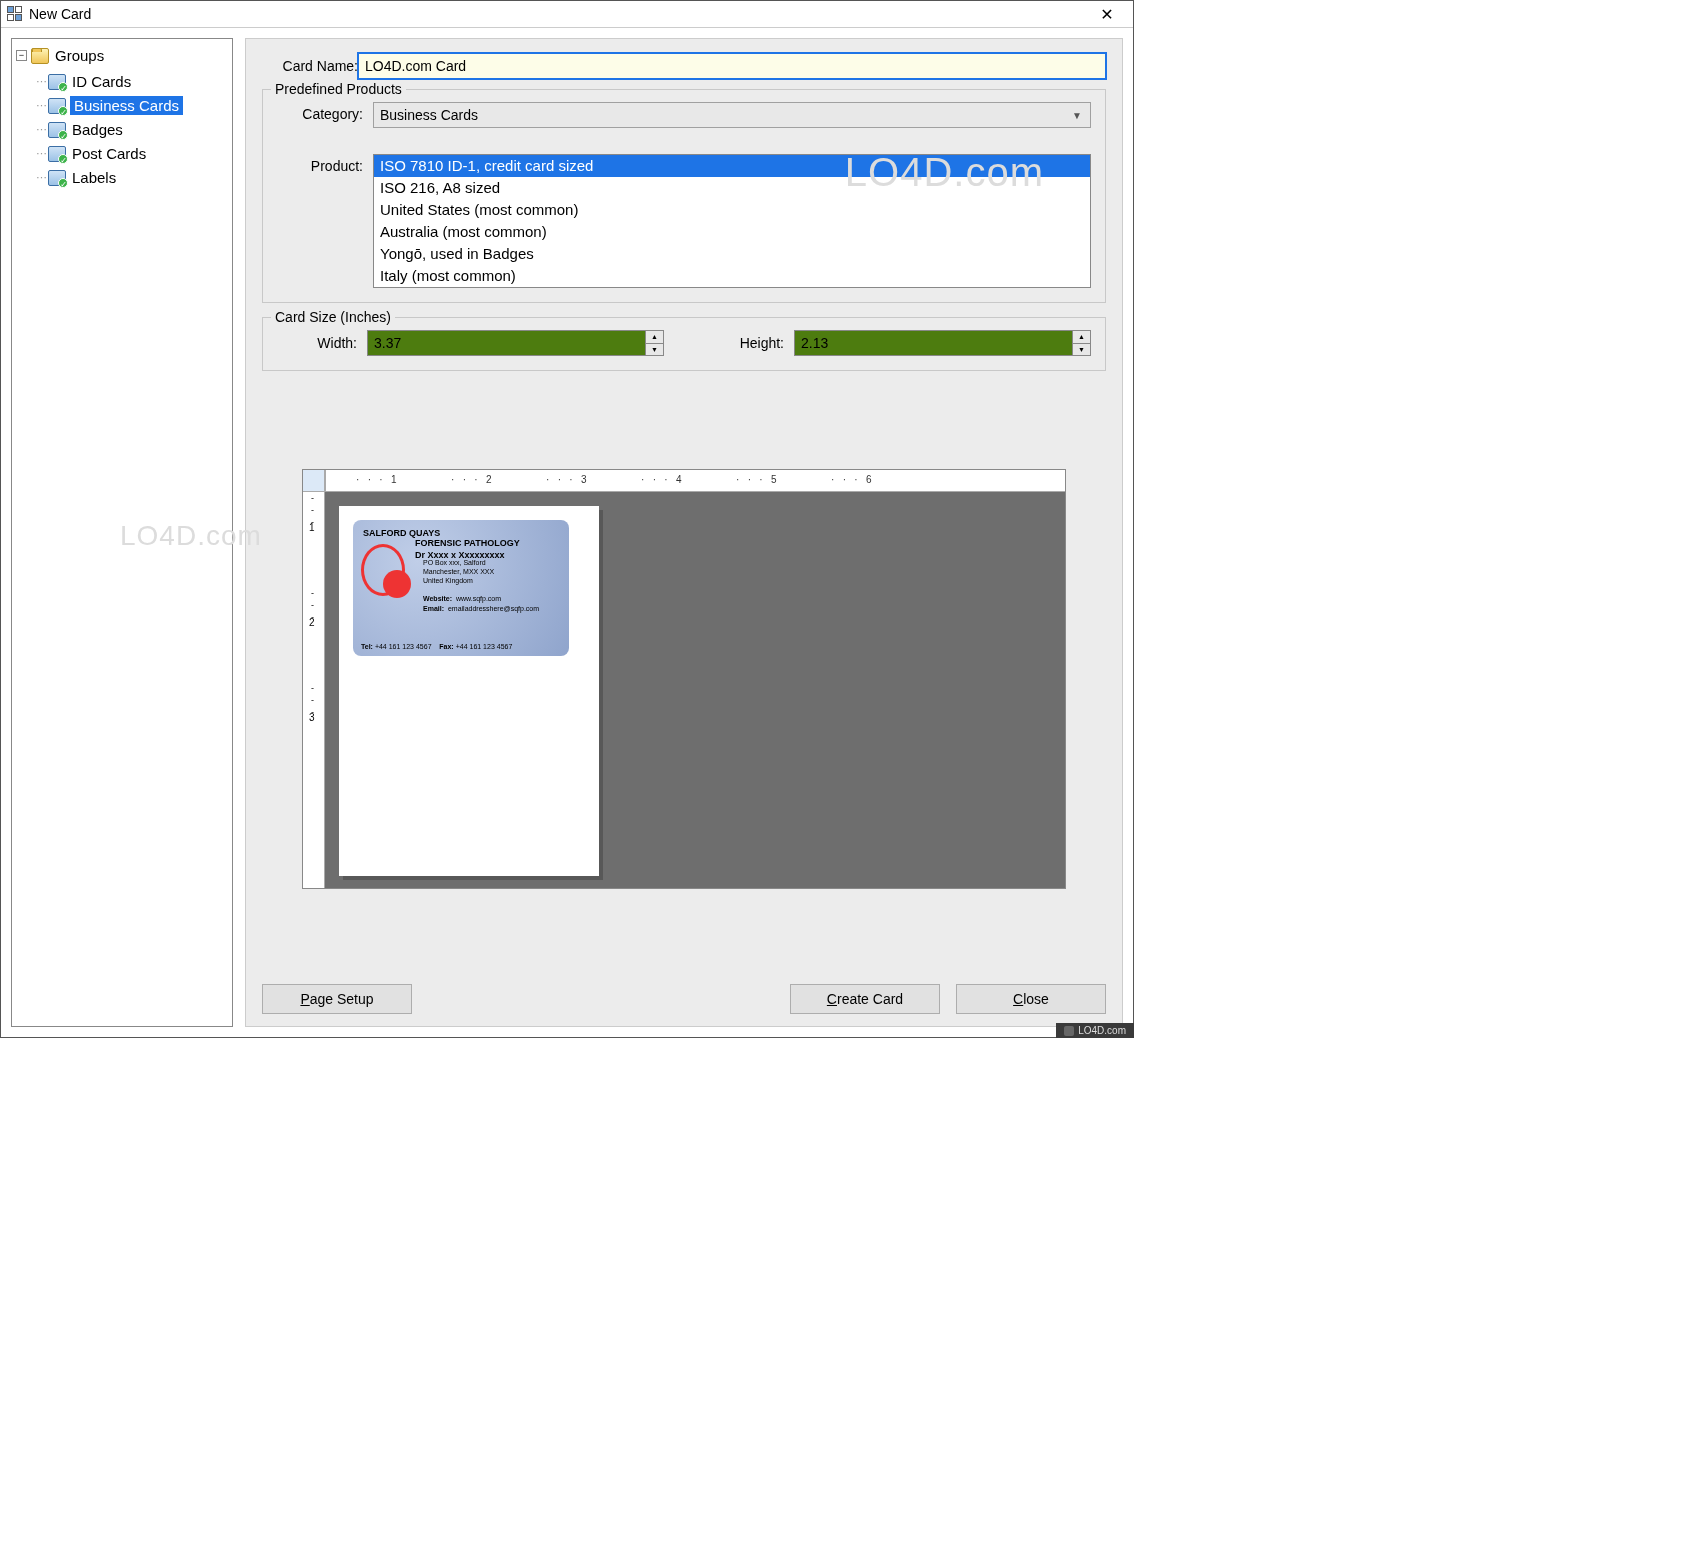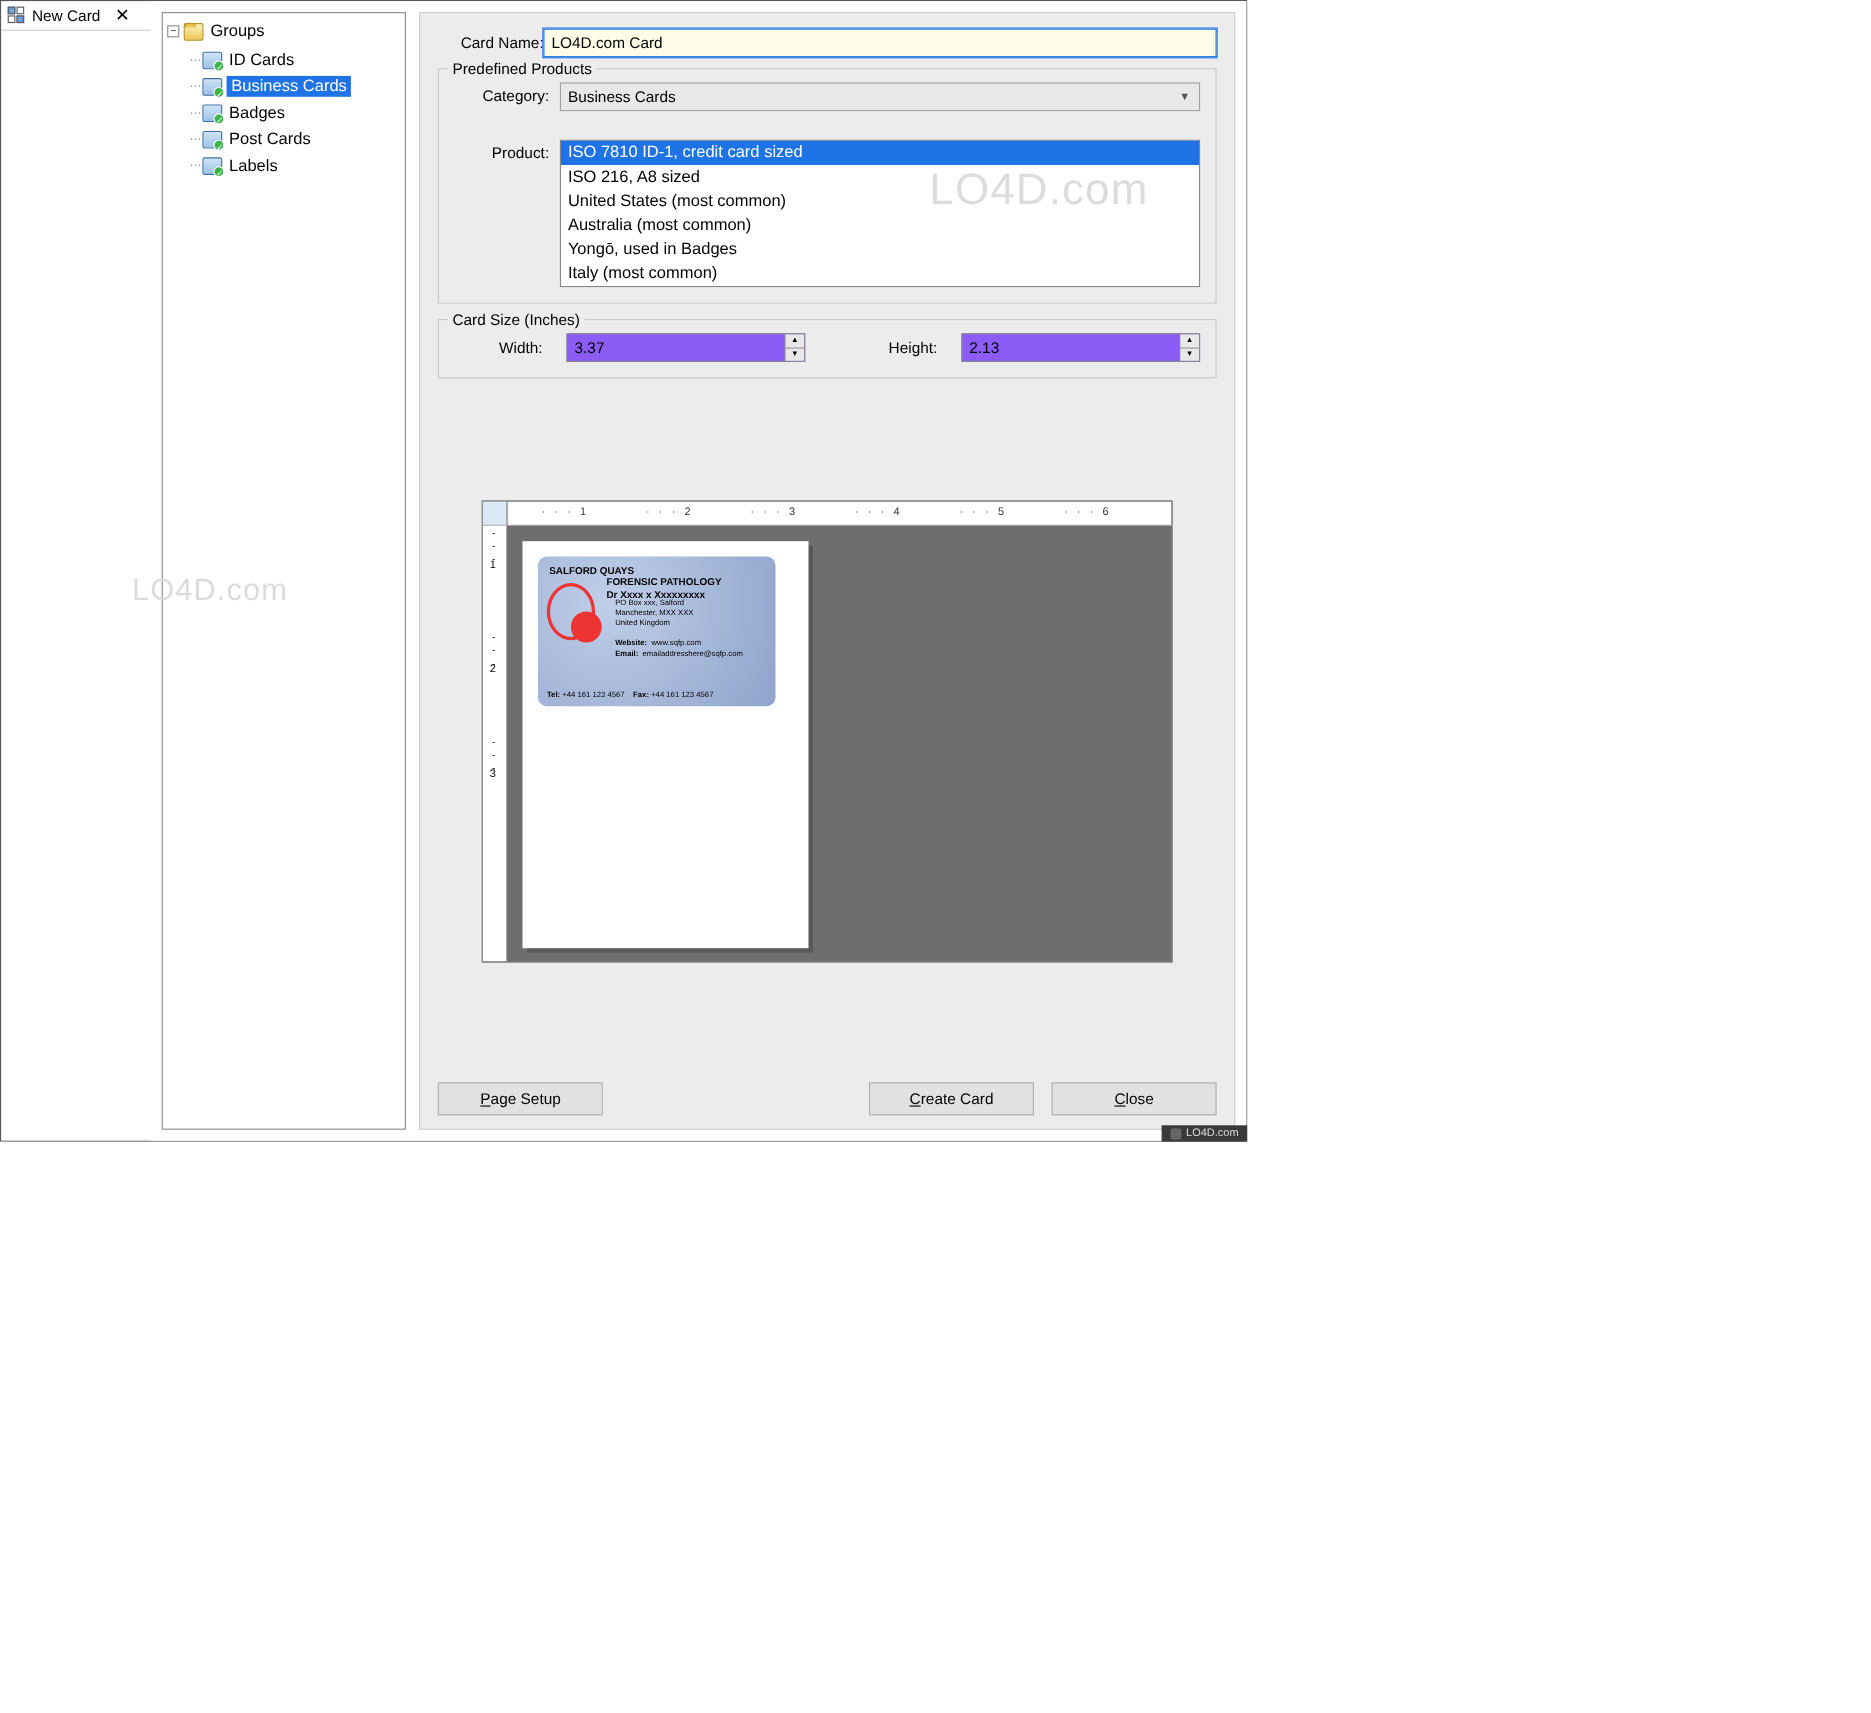--- a/index.html
+++ b/index.html
@@ -5,21 +5,21 @@
 * { box-sizing: border-box; margin: 0; padding: 0; }
 body {
   font-family: "Segoe UI", Tahoma, sans-serif;
   font-size: 14px;
   background: #fff;
   width: 1134px;
   height: 1038px;
   position: relative;
   overflow: hidden;
 }
-.window { width: 100%; height: 100%; border: 1px solid #555; display: flex; flex-direction: row; }
+.window { width: 100%; height: 100%; border: 1px solid #555; display: flex; flex-direction: column; }
 .titlebar { height: 27px; display: flex; align-items: center; padding: 0 6px; border-bottom: 1px solid #ccc; }
 .titlebar .appicon { width: 16px; height: 16px; margin-right: 6px; position: relative; }
 .titlebar .appicon .sq { position: absolute; width: 7px; height: 7px; border: 1px solid #555; }
 .titlebar .appicon .a { left: 0; top: 0; background: #6ca0d8; }
 .titlebar .appicon .b { left: 8px; top: 0; background: #fff; }
 .titlebar .appicon .c { left: 0; top: 8px; background: #fff; }
 .titlebar .appicon .d { left: 8px; top: 8px; background: #6ca0d8; }
 .title { font-size: 14px; color: #000; flex: 1; }
 .close-x { width: 40px; height: 100%; display: flex; align-items: center; justify-content: center; cursor: pointer; font-size: 16px; }
 
@@ -53,21 +53,21 @@
 .fs-row .lab { width: 86px; text-align: right; margin-right: 10px; padding-top: 4px; }
 .combo { flex: 1; height: 26px; border: 1px solid #a0a0a0; background: #e8e8e8; display: flex; align-items: center; padding: 0 6px; cursor: pointer; position: relative; }
 .combo .chev { position: absolute; right: 8px; font-size: 10px; color: #555; }
 .listbox { flex: 1; border: 1px solid #888; background: #fff; }
 .listbox .li { padding: 1px 6px; cursor: pointer; font-size: 15px; line-height: 20px; }
 .listbox .li.sel { background: #1e74e6; color: #fff; }
 
 .size-row { display: flex; gap: 40px; }
 .size-row .grp { flex: 1; display: flex; align-items: center; }
 .size-row .lab { text-align: right; margin-right: 10px; flex: 0 0 auto; width: 80px; }
-.spin { flex: 1; display: flex; height: 26px; border: 1px solid #888; background: #8b5cf6; margin-left: 12px; }
+.spin { flex: 1; display: flex; height: 26px; border: 1px solid #888; background: #4d7c0f; }
 .spin input { flex: 1; border: none; background: transparent; padding: 0 6px; font: inherit; outline: none; }
 .spin .arrows { width: 18px; display: flex; flex-direction: column; border-left: 1px solid #888; }
 .spin .arrows div { flex: 1; display: flex; align-items: center; justify-content: center; font-size: 7px; background: #e8e8e8; cursor: pointer; }
 .spin .arrows div:first-child { border-bottom: 1px solid #888; }
 
 
 .preview-wrap { flex: 1; display: flex; align-items: center; justify-content: center; padding: 20px 40px; }
 .preview { width: 100%; height: 420px; border: 1px solid #888; background: #6e6e6e; display: flex; flex-direction: column; overflow: hidden; }
 .ruler-h { height: 22px; background: #fff; border-bottom: 1px solid #aaa; margin-left: 22px; border-left: 1px solid #aaa; position: relative; font-size: 10px; color:#333; }
 .ruler-corner { width:22px; height:22px; background: #dce9f7; border-right:1px solid #aaa; border-bottom:1px solid #aaa; position:absolute; }

